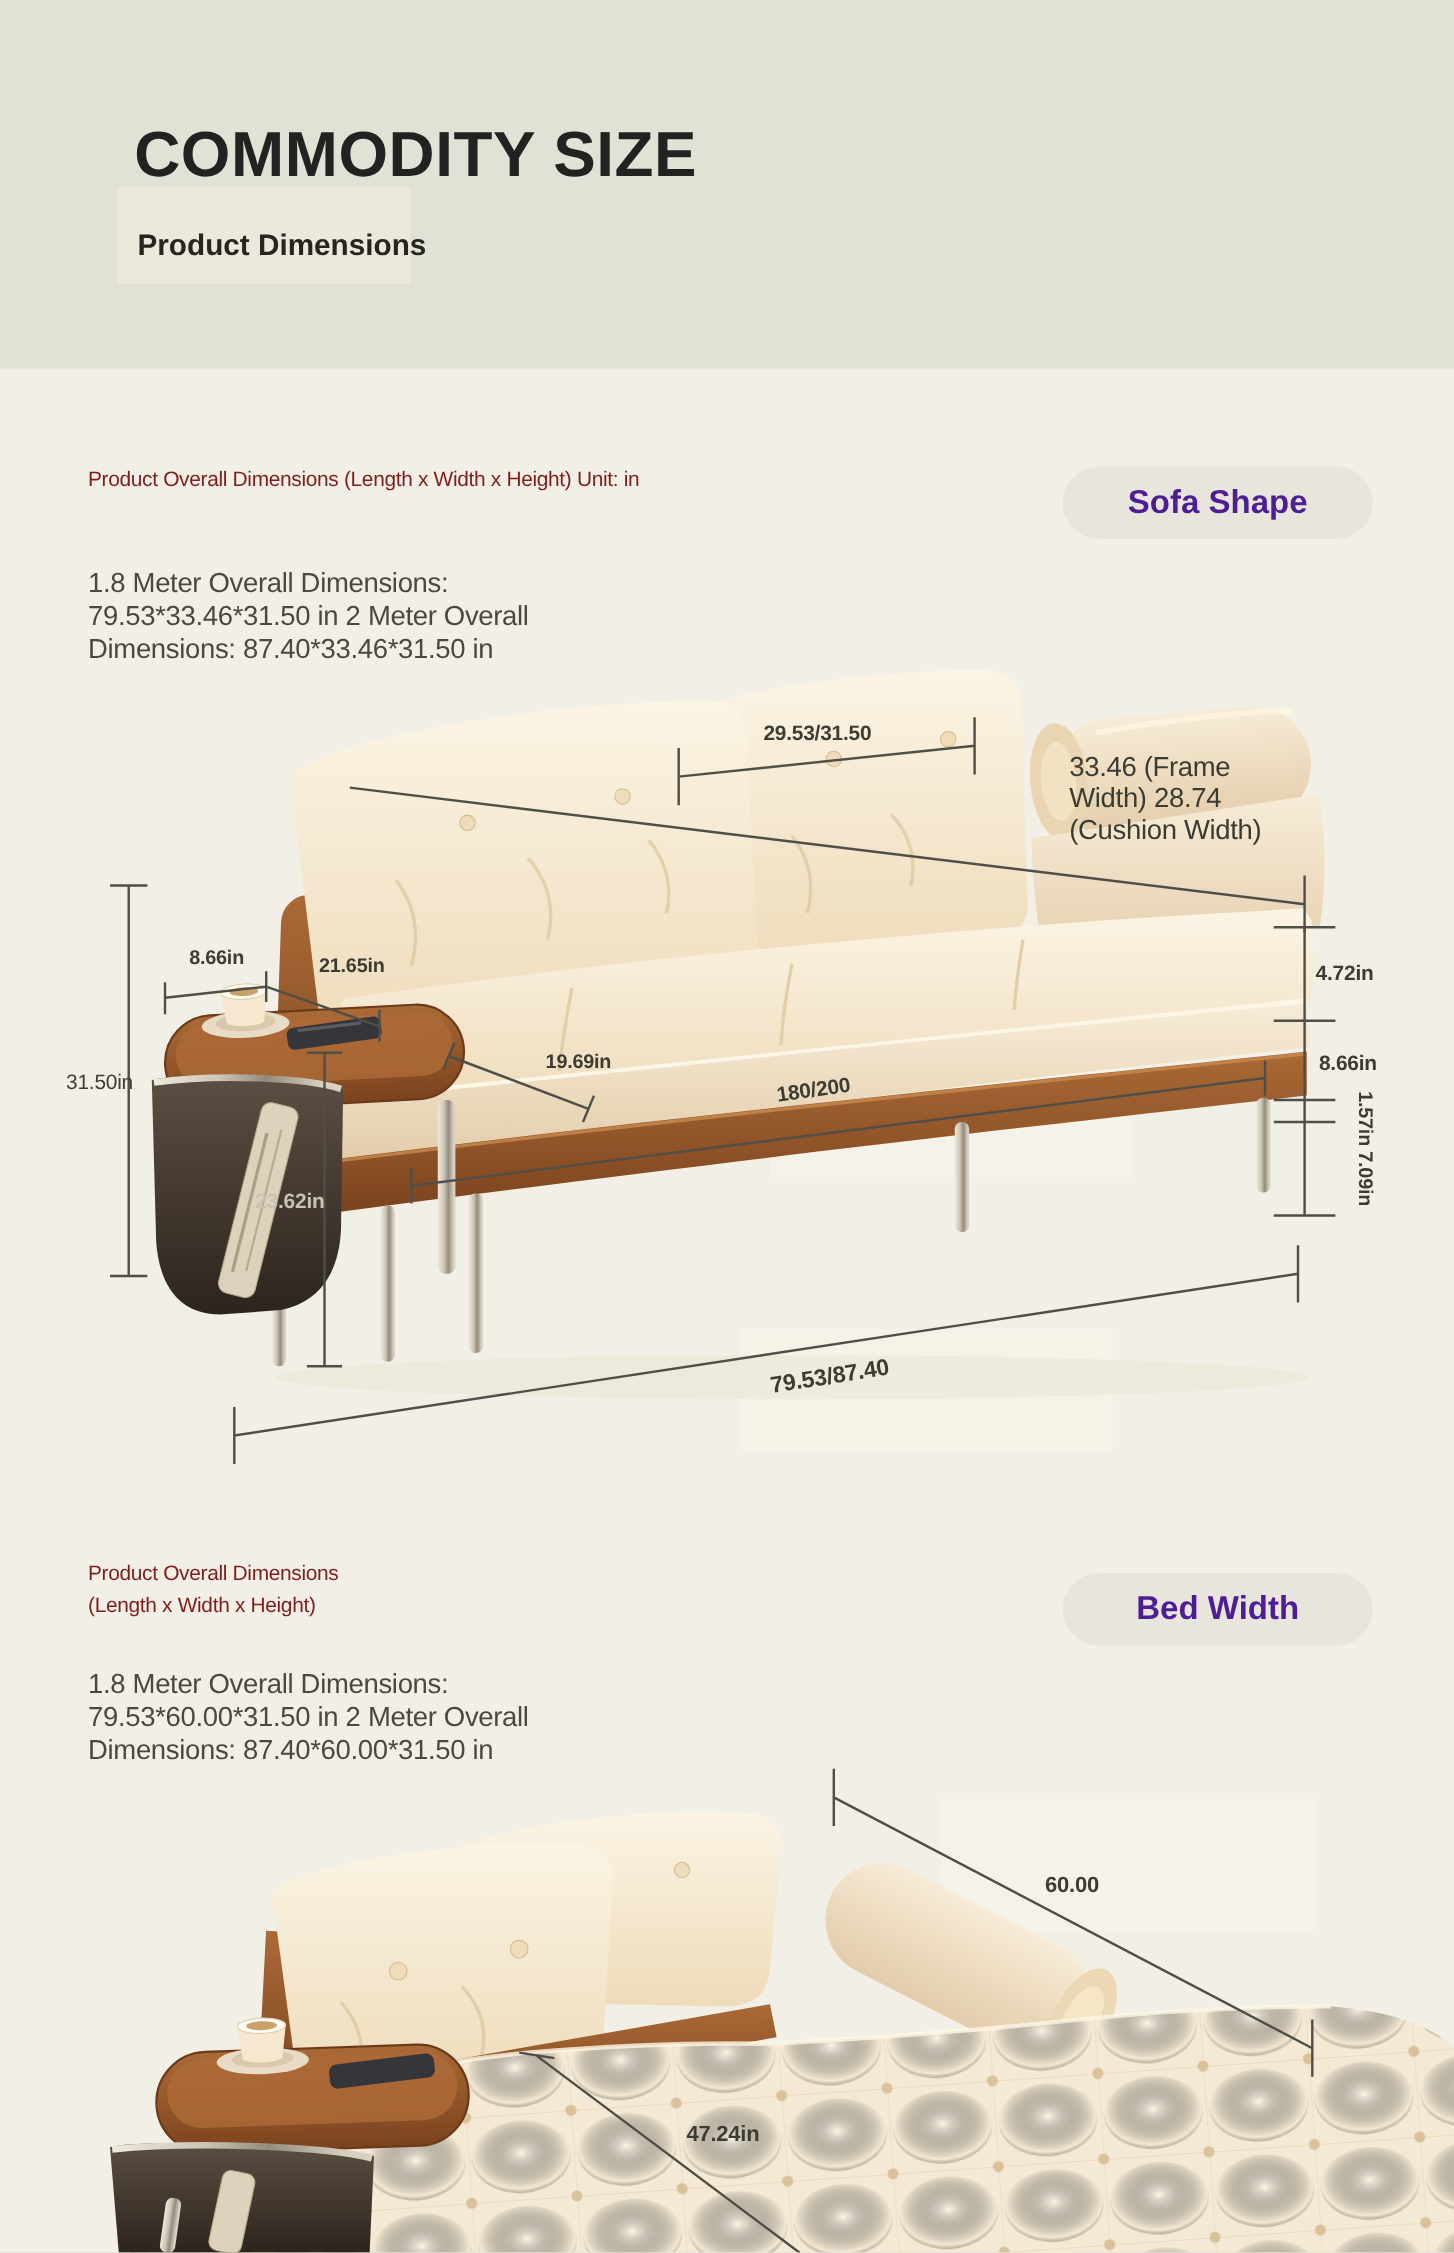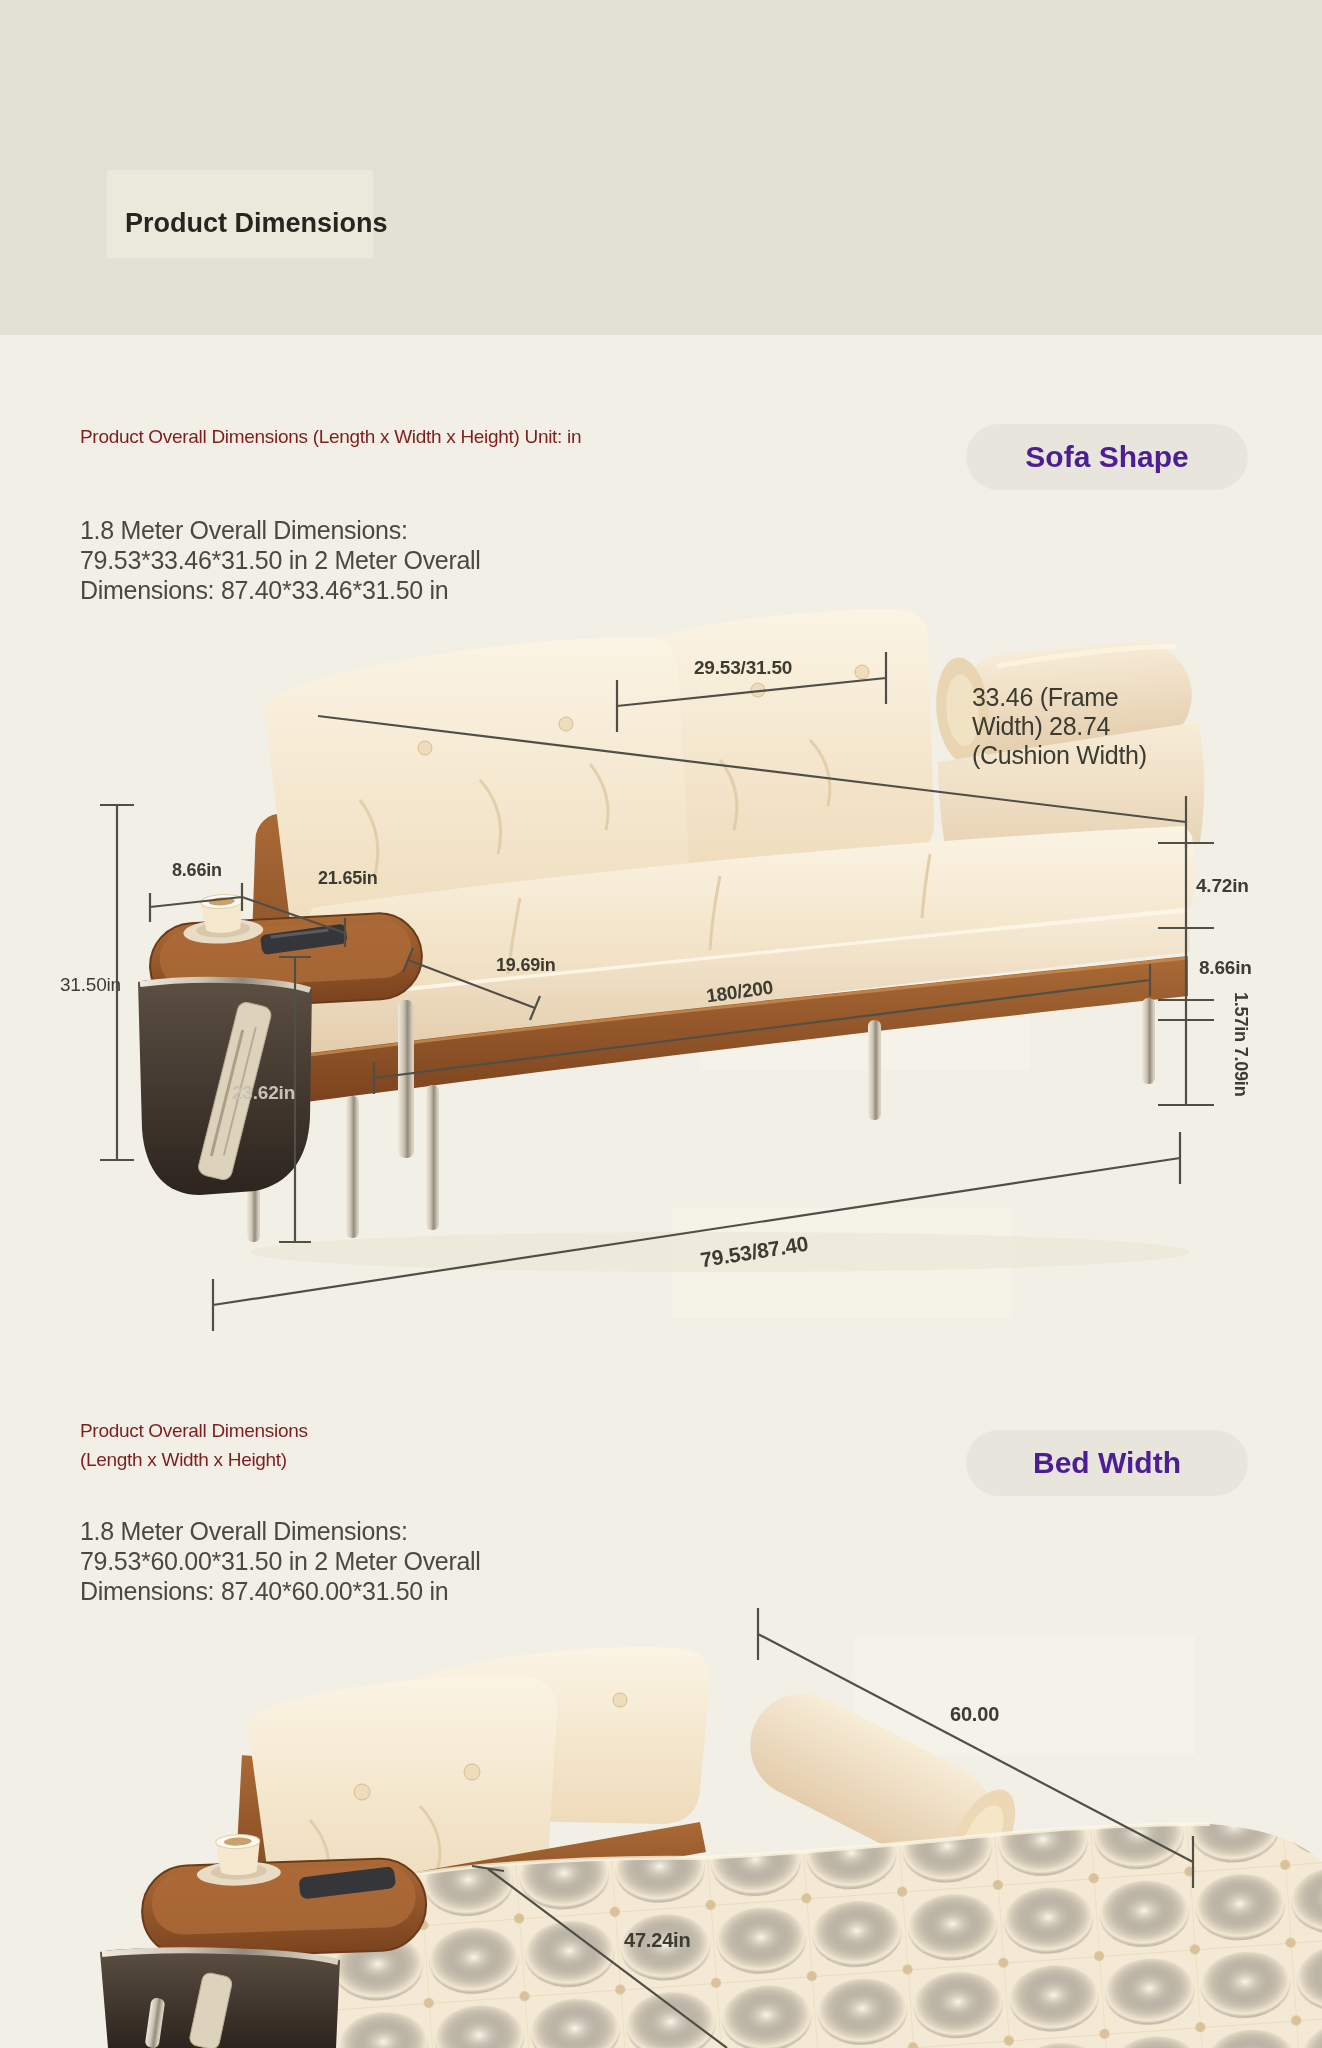--- a/index.html
+++ b/index.html
@@ -28,20 +28,21 @@
   .light{color:#c9c2b4;}
   .figure-svg{position:absolute;left:0;top:0;width:1322px;height:2048px;}
 </style>
 </head>
 <body>
 
 <div class="page">
 
   <header class="banner">
     <div class="subtitle-hl"></div>
+    <div class="banner-title">COMMODITY SIZE</div>
     <div class="banner-subtitle">Product Dimensions</div>
   </header>
 
   <div class="heading" style="left:80px;top:422px;">Product Overall Dimensions (Length x Width x Height) Unit: in</div>
   <div class="pill" style="left:966px;top:424px;">Sofa Shape</div>
   <div class="desc prelines" style="left:80px;top:515px;">1.8 Meter Overall Dimensions:
 79.53*33.46*31.50 in 2 Meter Overall
 Dimensions: 87.40*33.46*31.50 in</div>
 
   <div class="heading prelines" style="left:80px;top:1416px;">Product Overall Dimensions
@@ -262,21 +263,21 @@
         <path d="M488,1869 L727,2048 M472,1866 L504,1871"></path>
       </g>
     </g>
   </svg>
 
   <div class="dim b" style="left:694px;top:657px;">29.53/31.50</div>
   <div class="frame-label prelines">33.46 (Frame
 Width) 28.74
 (Cushion Width)</div>
   <div class="dim" style="left:172px;top:860px;font-size:18px;">8.66in</div>
-  <div class="dim" style="left:290px;top:868px;font-size:18px;margin-left:28px;">21.65in</div>
+  <div class="dim" style="left:290px;top:868px;font-size:18px;">21.65in</div>
   <div class="dim" style="left:60px;top:974px;font-weight:500;">31.50in</div>
   <div class="dim" style="left:496px;top:955px;font-size:18px;">19.69in</div>
   <div class="dim rot8" style="left:706px;top:981px;">180/200</div>
   <div class="dim" style="left:1196px;top:875px;">4.72in</div>
   <div class="dim b" style="left:1199px;top:957px;">8.66in</div>
   <div class="dim b vert" style="left:1230px;top:992px;font-size:18px;">1.57in 7.09in</div>
   <div class="dim light" style="left:232px;top:1082px;">23.62in</div>
   <div class="dim b rot9" style="left:700px;top:1240px;font-size:21px;">79.53/87.40</div>
 
   <div class="dim b" style="left:950px;top:1691px;font-size:20px;margin-top:12px;">60.00</div>

